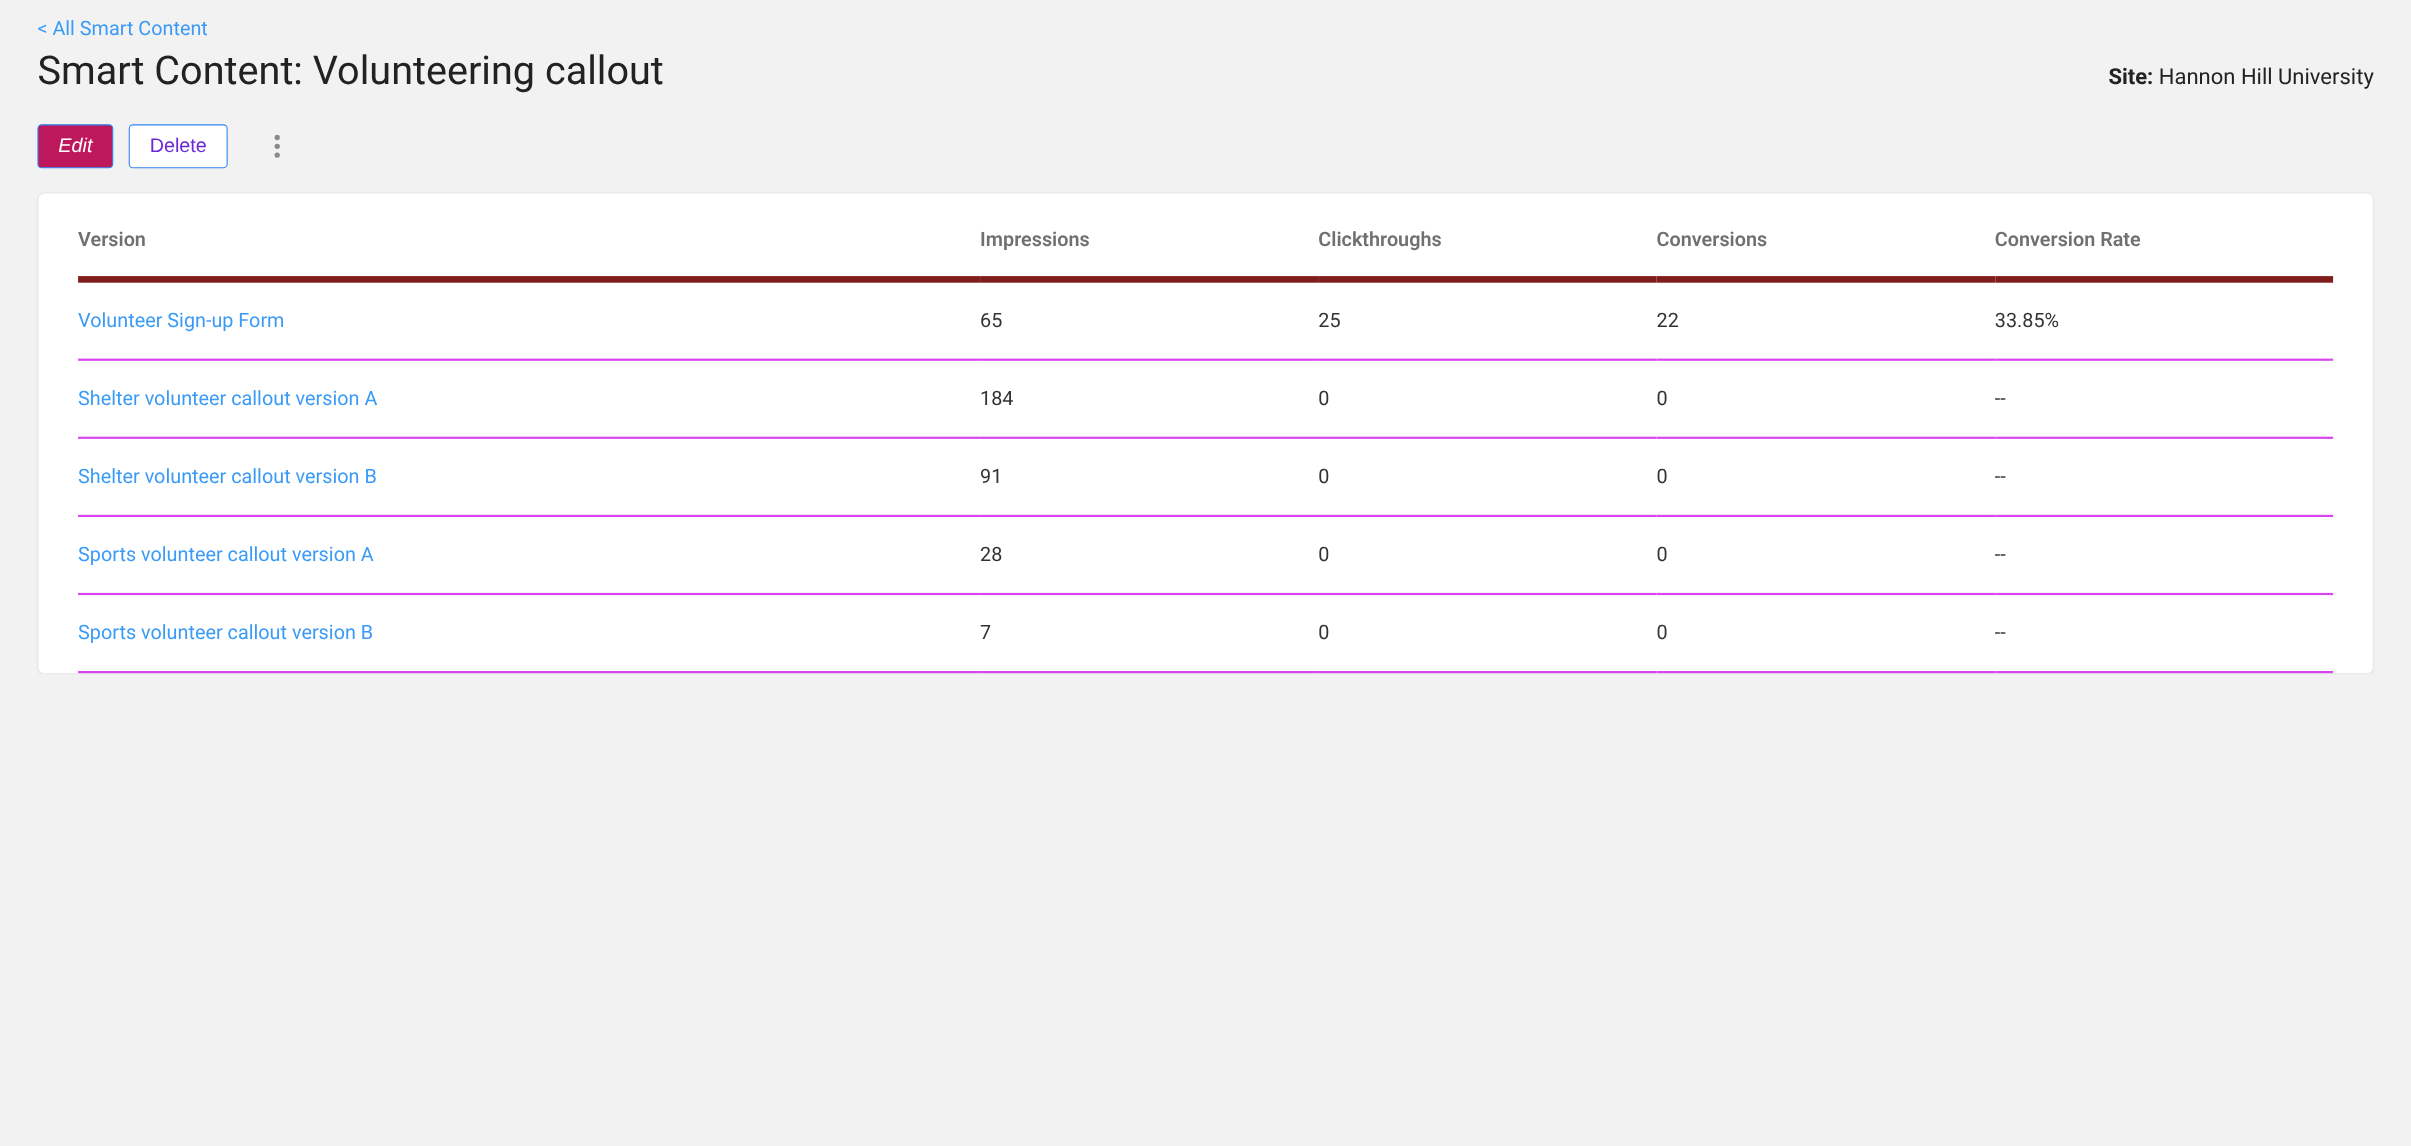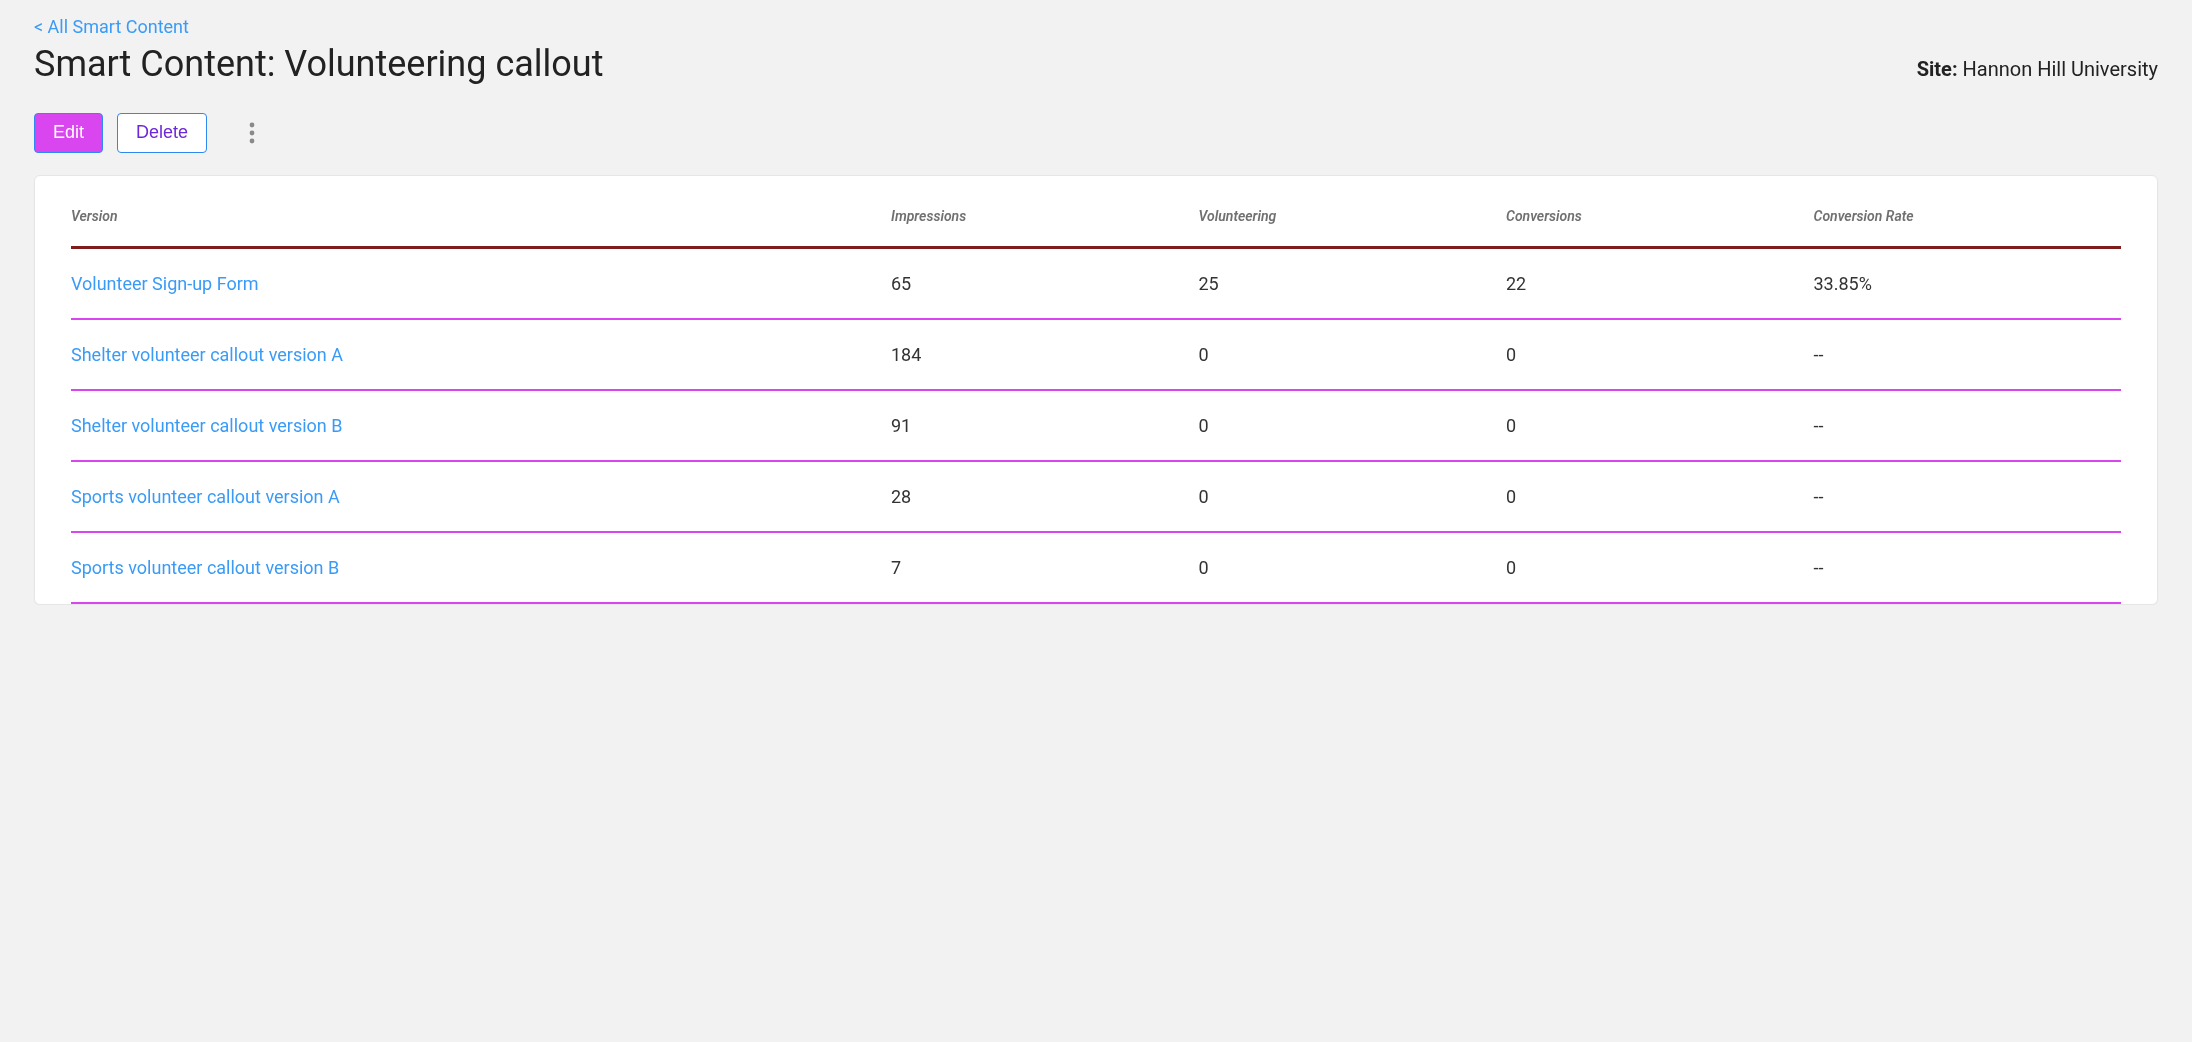--- a/index.html
+++ b/index.html
@@ -51,23 +51,24 @@
     align-items: center;
     justify-content: center;
     padding: 8px 18px;
     font-size: 18px;
     border-radius: 4px;
     cursor: pointer;
     border: 1px solid transparent;
     line-height: 1.2;
   }
   .btn-primary {
-    background: #d946ef;
+    background: #be185d;
     color: #fff;
     border-color: #2f87f0;
+    font-style: italic;
   }
   .btn-outline {
     background: #fff;
     color: #6d28d9;
     border-color: #2f87f0;
   }
   .more-btn {
     background: transparent;
     border: none;
     cursor: pointer;
@@ -85,25 +86,24 @@
     box-shadow: 0 1px 2px rgba(0,0,0,0.03);
     padding: 0 36px;
   }
   table {
     width: 100%;
     border-collapse: collapse;
   }
   th {
     text-align: left;
     font-weight: 600;
-    font-size: 14px;
+    font-size: 18px;
     color: #707070;
     padding: 32px 10px 22px 0;
-    border-bottom: 3px solid #7f1d1d;
-    font-style: italic;
+    border-bottom: 6px solid #7f1d1d;
   }
   td {
     padding: 24px 10px 24px 0;
     border-bottom: 2px solid #d946ef;
     font-size: 18px;
     color: #333;
   }
   tr.total-row td {
     border-bottom: none;
     color: #222;
@@ -141,21 +141,21 @@
       </svg>
     </button>
   </div>
 
   <div class="card">
     <table>
       <thead>
         <tr>
           <th class="col-version">Version</th>
           <th class="col-num">Impressions</th>
-          <th class="col-num">Volunteering</th>
+          <th class="col-num">Clickthroughs</th>
           <th class="col-num">Conversions</th>
           <th class="col-num">Conversion Rate</th>
         </tr>
       </thead>
       <tbody>
         <tr>
           <td><a href="#" class="link">Volunteer Sign-up Form</a></td>
           <td>65</td>
           <td>25</td>
           <td>22</td>

